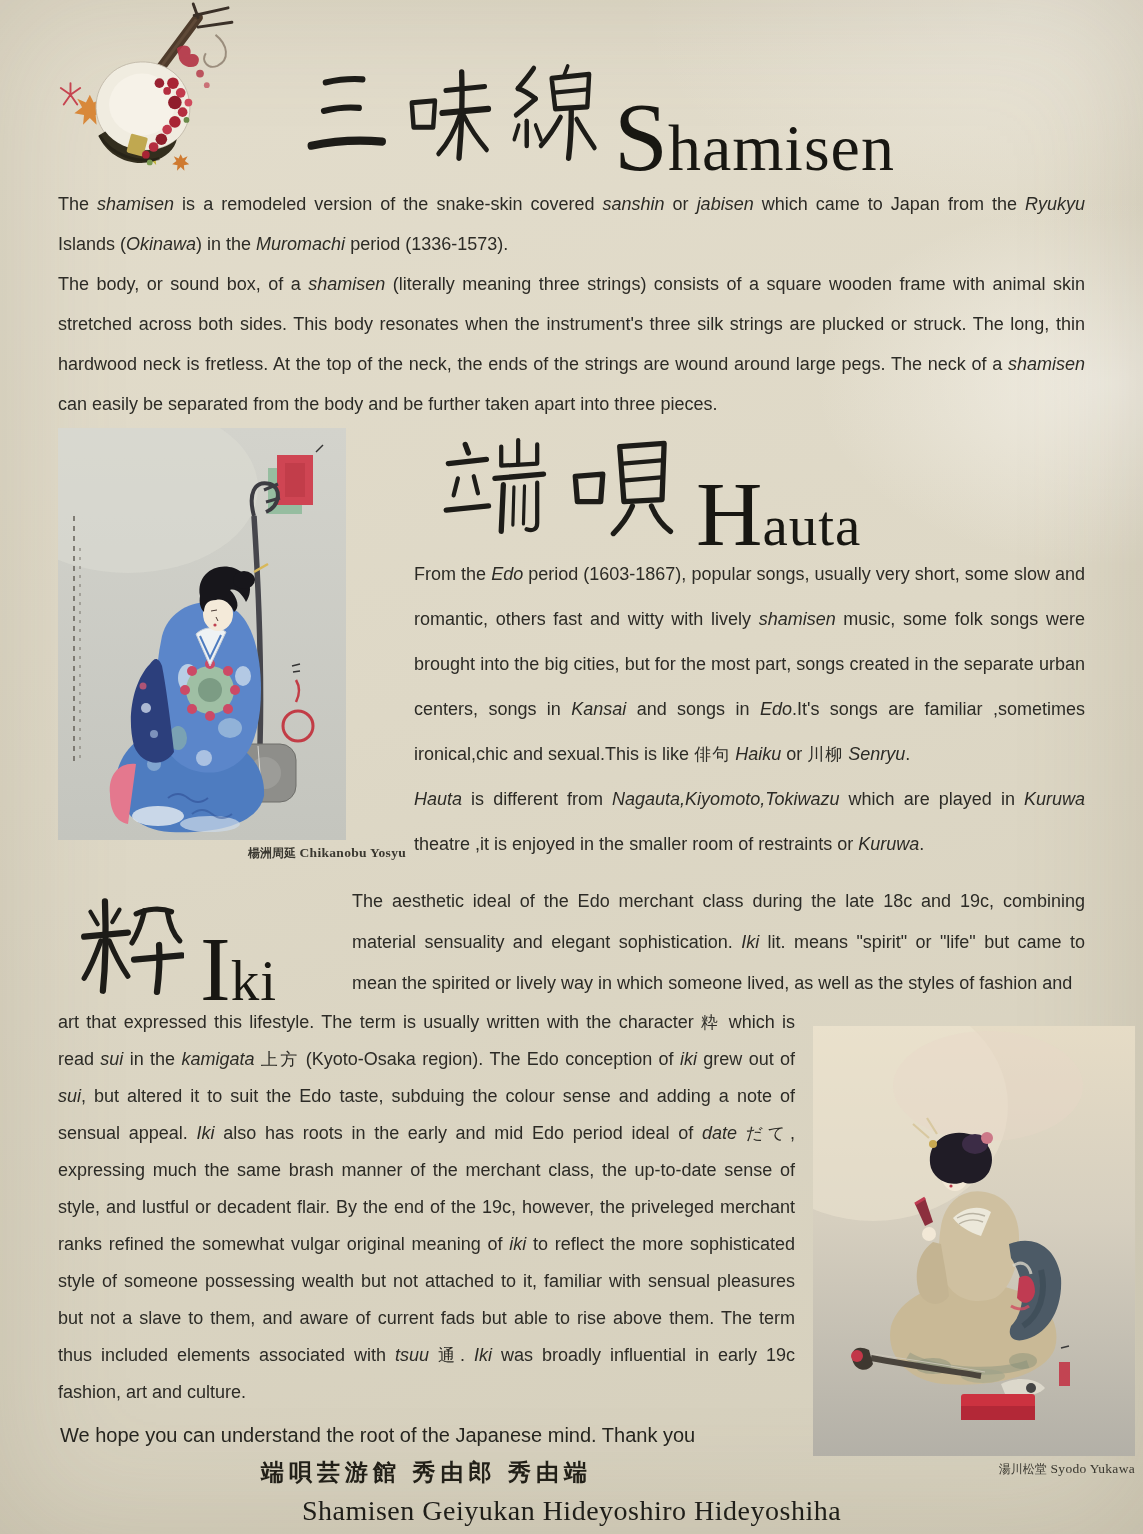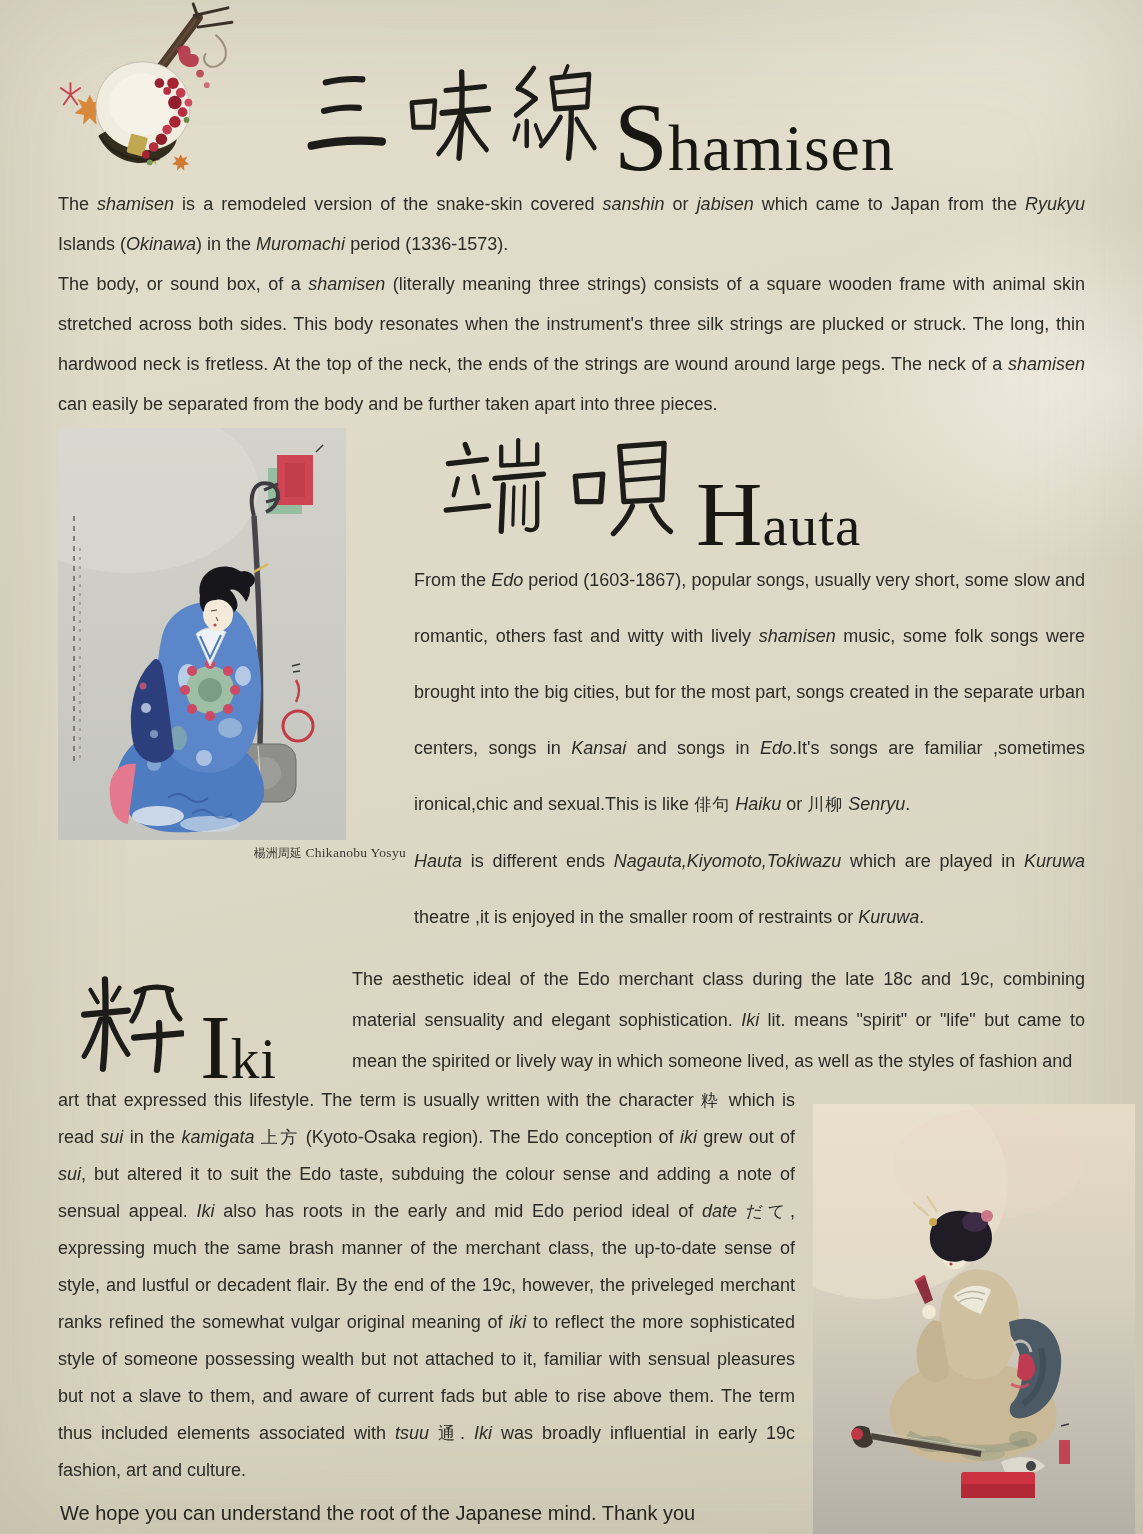--- a/index.html
+++ b/index.html
@@ -22,32 +22,32 @@
   .latin-big{line-height:1;margin-left:16px;margin-bottom:-20px;font-family:"Liberation Serif",serif;color:#181712;white-space:nowrap;}
   .latin-big .cap{font-size:97px;}
   .latin-big .rest{font-size:66px;letter-spacing:1px;}
   
   p.flow{font-size:18px;line-height:40px;text-align:justify;margin:0;}
   .it{font-style:italic;}
   .kj{font-size:17px;letter-spacing:1px;}
   
   .mid-row{display:flex;margin-top:4px;}
   .fig{margin:0;}
-  .fig1{width:348px;flex:none;}
+  .fig1{width:348px;flex:none;font-weight:bold;}
   .fig1 svg{display:block;width:288px;height:412px;}
   .fig-caption{font-family:"Liberation Serif",serif;font-size:13.5px;text-align:right;color:#3a3830;margin-top:5px;letter-spacing:.3px;}
   .fig-caption .kj{font-size:12px;letter-spacing:0;}
   .hauta-col{flex:1;padding-left:8px;min-width:0;}
   .sub-head{display:flex;align-items:flex-end;}
   .hauta-head{margin:8px 0 10px 28px;}
   .kanji-hauta{width:238px;height:106px;}
   .latin-mid{line-height:1;margin-left:16px;margin-bottom:-18px;font-family:"Liberation Serif",serif;color:#181712;white-space:nowrap;}
   .latin-mid .cap{font-size:92px;}
   .latin-mid .rest{font-size:57px;letter-spacing:1px;}
-  .hauta-col p.flow{line-height:56px;}
+  .hauta-col p.flow{line-height:45px;}
   
   .iki-intro{margin-top:14px;}
   .iki-intro:after{content:"";display:block;clear:left;}
   .iki-head{float:left;width:294px;padding:12px 0 0 22px;box-sizing:border-box;}
   .kanji-iki{width:104px;height:104px;}
   .iki-intro p.flow{line-height:41px;}
   .iki-body p.main{line-height:37px;}
   .fig2{float:right;width:322px;margin:22px -50px 8px 18px;}
   .fig2 svg{display:block;width:322px;height:430px;}
   .thanks{font-size:20px;line-height:30px;margin:9px 0 0 2px;color:#26251f;}
@@ -241,21 +241,21 @@
               <path d="M46,10 L88,7 L86,60 L50,62 Z" stroke-width="5"></path>
               <path d="M49,26 L85,23" stroke-width="4"></path>
               <path d="M49,42 L85,39" stroke-width="4"></path>
               <path d="M58,66 C54,76 48,84 40,92" stroke-width="5"></path>
               <path d="M76,66 C80,76 86,84 94,90" stroke-width="5"></path>
             </g>
           </svg>
           <div class="latin-mid"><span class="cap">H</span><span class="rest">auta</span></div>
         </div>
         <p class="flow"><span>From the </span><span class="it">Edo</span><span> period (1603-1867), popular songs, usually very short, some slow and romantic, others fast and witty with lively </span><span class="it">shamisen</span><span> music, some folk songs were brought into the big cities, but for the most part, songs created in the separate urban centers, songs in </span><span class="it">Kansai</span><span> and songs in </span><span class="it">Edo</span><span>.It's songs are familiar ,sometimes ironical,chic and sexual.This is like </span><span class="kj">俳句</span><span> </span><span class="it">Haiku</span><span> or </span><span class="kj">川柳</span><span> </span><span class="it">Senryu</span><span>.</span></p>
-        <p class="flow"><span class="it">Hauta</span><span> is different ends </span><span class="it">Nagauta,Kiyomoto,Tokiwazu</span><span> which are played in </span><span class="it">Kuruwa</span><span> theatre ,it is enjoyed in the smaller room of restraints or </span><span class="it">Kuruwa</span><span>.</span></p>
+        <p class="flow"><span class="it">Hauta</span><span> is different from </span><span class="it">Nagauta,Kiyomoto,Tokiwazu</span><span> which are played in </span><span class="it">Kuruwa</span><span> theatre ,it is enjoyed in the smaller room of restraints or </span><span class="it">Kuruwa</span><span>.</span></p>
       </div>
     </div>
 
     <div class="iki-intro">
       <div class="sub-head iki-head">
         <svg class="kanji-stroke kanji-iki" viewBox="0 0 100 100" aria-label="粋">
           <g>
             <path d="M24,8 C25,35 25,65 22,94" stroke-width="6"></path>
             <path d="M4,42 L46,38" stroke-width="6"></path>
             <path d="M10,18 L17,30" stroke-width="4"></path>

